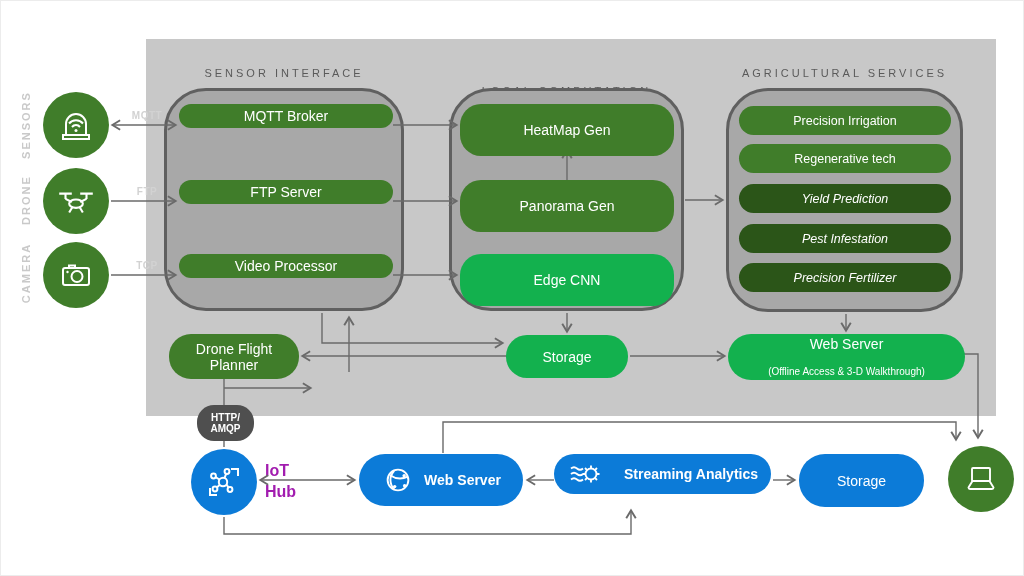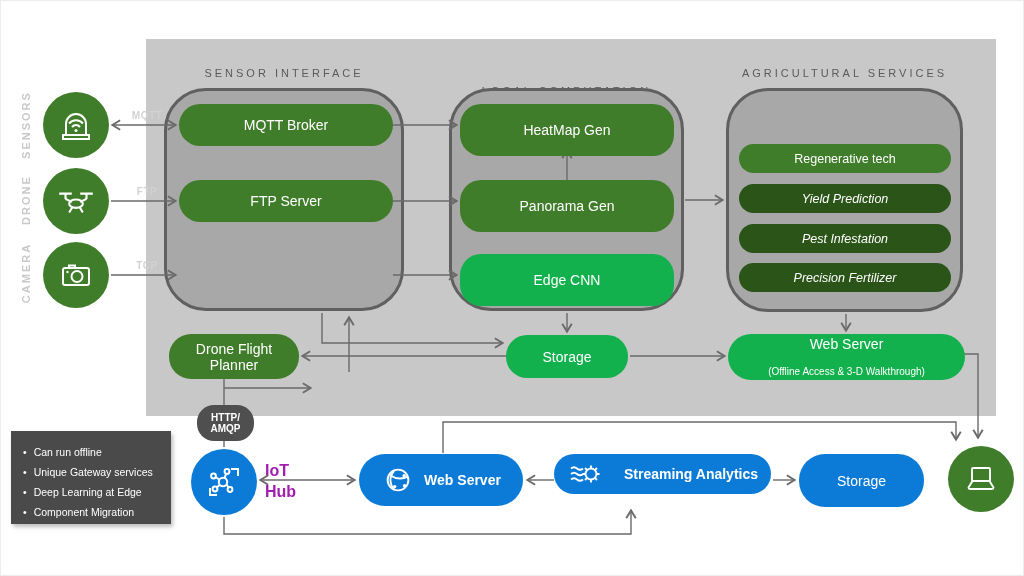--- a/index.html
+++ b/index.html
@@ -16,21 +16,21 @@
   .container-box { position:absolute; background:#a8a8a8; border:3px solid #606060;
                    border-radius:42px; }
 
   .pill { position:absolute; display:flex; align-items:center; justify-content:center;
           color:#ffffff; font-size:14px; text-align:center; }
   .green-med    { background:#407d2a; }
   .green-bright { background:#13b14e; }
   .green-dark   { background:#2b5518;font-style:italic; }
   .blue         { background:#0c7bd8; font-weight:bold; }
 
-  .si-pill { left:178px; width:214px; height:42px; border-radius:21px; }
+  .si-pill { left:178px; width:214px; height:24px; border-radius:21px; }
   .lc-pill { left:459px; width:214px; height:52px; border-radius:21px;text-align:right; }
   .ag-pill { left:738px; width:212px; height:29px; border-radius:15px; font-size:12.5px; }
 
   .circle { position:absolute; width:66px; height:66px; border-radius:50%;
             background:#407d2a; display:flex; align-items:center; justify-content:center; }
 
   .rail-label { position:absolute; width:90px; text-align:center; color:#c9c9c9;
                 font-size:11px; font-weight:bold; letter-spacing:2px;
                 transform:rotate(-90deg); }
 
@@ -143,25 +143,27 @@
   <div class="section-title" style="left:163px; top:66px; width:240px;">SENSOR INTERFACE</div>
   <div class="section-title" style="left:448px; top:84px; width:235px;">LOCAL COMPUTATION</div>
   <div class="section-title" style="left:725px; top:66px; width:237px;">AGRICULTURAL SERVICES</div>
 
   <div class="container-box" style="left:163px; top:87px; width:240px; height:223px;"></div>
   <div class="container-box" style="left:448px; top:87px; width:235px; height:223px;"></div>
   <div class="container-box" style="left:725px; top:87px; width:237px; height:224px;"></div>
 
   <div class="pill green-med si-pill node" style="top:103px;">MQTT Broker</div>
   <div class="pill green-med si-pill node" style="top:179px;">FTP Server</div>
+  <div class="pill green-med si-pill node" style="top:253px;">Video Processor</div>
 
   <div class="pill green-med lc-pill node" style="top:103px;">HeatMap Gen</div>
   <div class="pill green-bright lc-pill node" style="top:253px;">Edge CNN</div>
   <div class="pill green-med lc-pill node" style="top:179px;">Panorama Gen</div>
 
+  <div class="pill green-med ag-pill node" style="top:105px;">Precision Irrigation</div>
   <div class="pill green-med ag-pill node" style="top:143px;">Regenerative tech</div>
   <div class="pill green-dark ag-pill node" style="top:183px;">Yield Prediction</div>
   <div class="pill green-dark ag-pill node" style="top:223px;">Pest Infestation</div>
   <div class="pill green-dark ag-pill node" style="top:262px;">Precision Fertilizer</div>
 
   <div class="pill green-med node" style="left:168px; top:333px; width:130px; height:45px; border-radius:22px; padding:0 12px;">Drone Flight Planner</div>
   <div class="pill green-bright node" style="left:505px; top:334px; width:122px; height:43px; border-radius:21px;">Storage</div>
   <div class="pill green-bright two-line node" style="left:727px; top:333px; width:237px; height:46px; border-radius:23px;">
     <span>Web Server</span>
     <span class="subtitle">(Offline Access &amp; 3-D Walkthrough)</span>
@@ -183,26 +185,20 @@
         <circle cx="25" cy="11.5" r="2.4"></circle>
         <path d="M17.5,19.5 L13.5,17.2 M17.8,24.8 L14.8,27.4 M24.6,24.6 L26.6,27.7 M22.5,18.2 L24.2,13.7"></path>
       </svg>
     </span>
   </div>
   <div class="iot-label">
     <div>IoT</div>
     <div>Hub</div>
   </div>
 
-  <div class="notes-box node">
-    <div class="note-line">Can run offline</div>
-    <div class="note-line">Unique Gateway services</div>
-    <div class="note-line">Deep Learning at Edge</div>
-    <div class="note-line">Component Migration</div>
-  </div>
 
   <div class="pill blue node" style="left:358px; top:453px; width:164px; height:52px; border-radius:26px;">
     <span class="icon-wrap">
       <svg width="34" height="34" viewBox="0 0 36 36" fill="none" stroke="#ffffff" stroke-width="2">
         <circle cx="18" cy="18" r="11"></circle>
         <path d="M14,8.2 a14,14 0 0 0 0,19.6"></path>
         <path d="M9.5,13 q9,6 19,1.5"></path>
         <circle cx="24.5" cy="13.5" r="1.8" fill="#ffffff" stroke="none"></circle>
         <circle cx="14.5" cy="25" r="1.8" fill="#ffffff" stroke="none"></circle>
         <circle cx="25" cy="24" r="1.8" fill="#ffffff" stroke="none"></circle>

